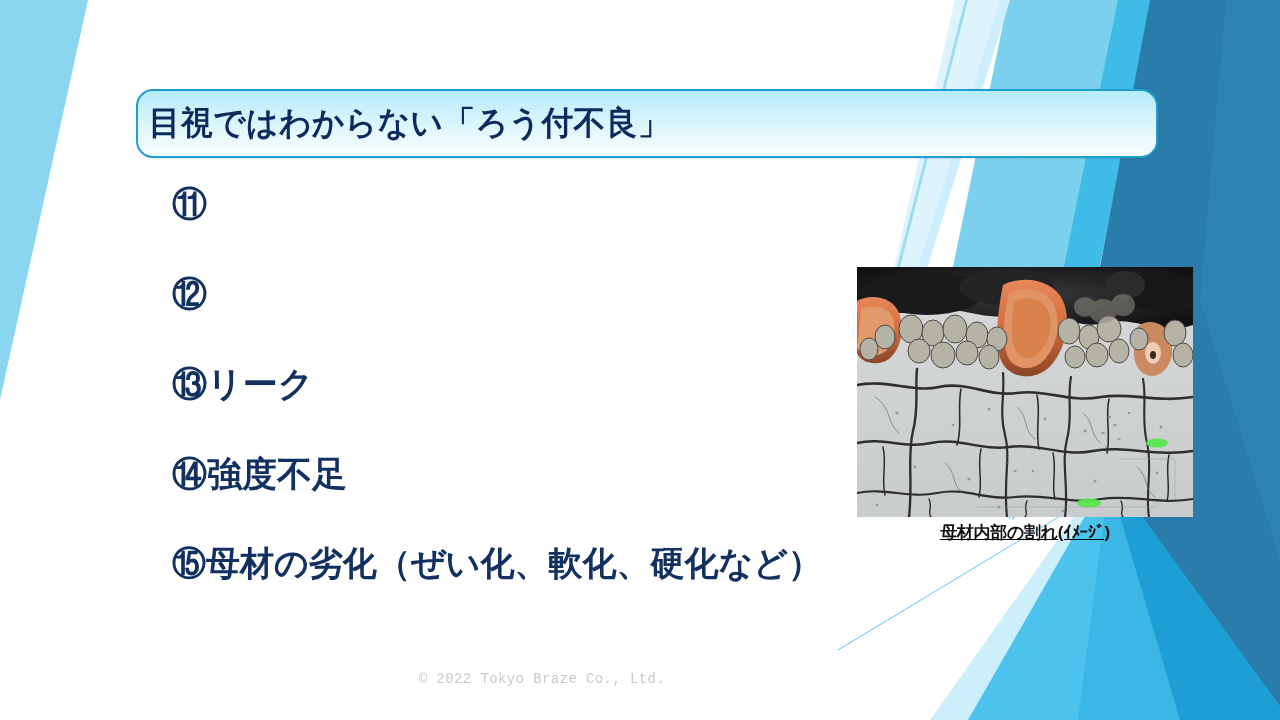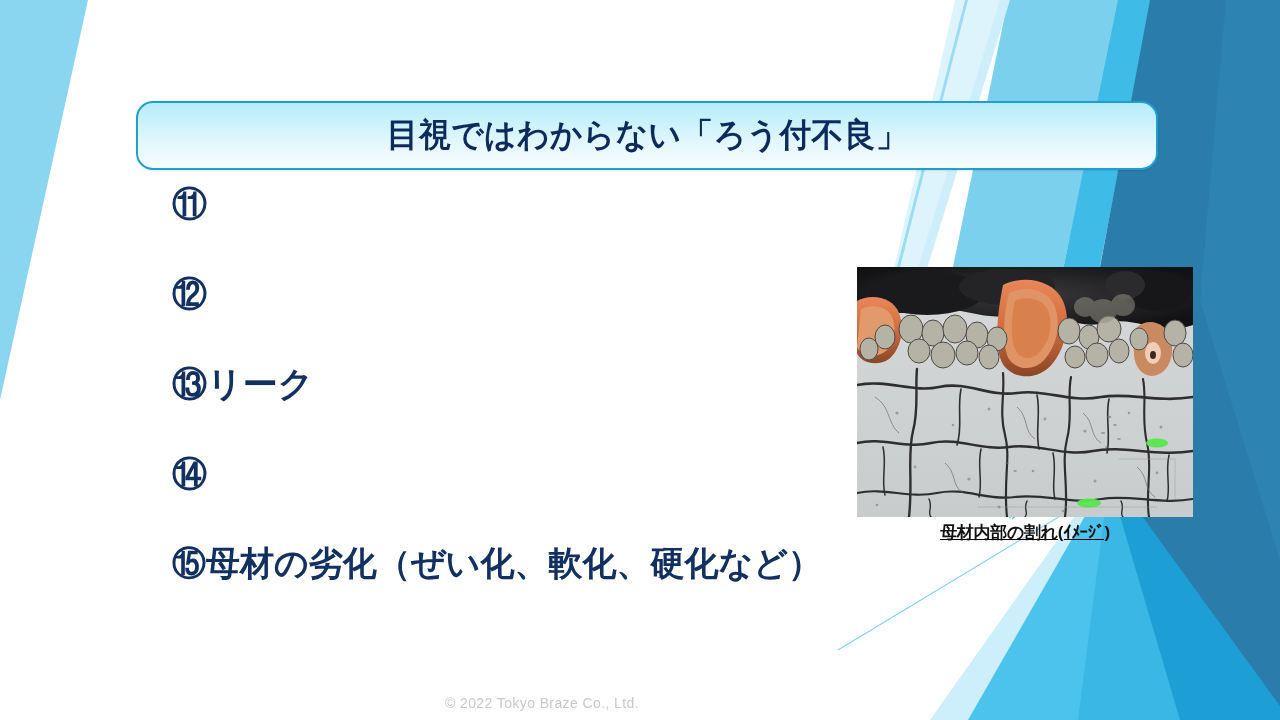--- a/index.html
+++ b/index.html
@@ -21,21 +21,21 @@
 
   
   .title-banner {
     position:absolute;
     left:136px; top:89px;
     width:1022px; height:69px;
     border:2.2px solid #1f9fcc;
     border-radius:17px;
     background:linear-gradient(180deg,#b6ecfa 0%,#cdf2fb 32%,#e6f8fd 66%,#f7fdff 100%);
     box-shadow:0 1px 2px rgba(0,0,0,0.10);
-    display:flex; align-items:center; justify-content:center;margin-top:12px;
+    display:flex; align-items:center; 
   }
   .title-text {
     font-size:33px;
     font-weight:700;
     color:#0d2a5c;
     letter-spacing:0.5px;
     white-space:nowrap;
     transform:scaleX(0.96);
   }
 
@@ -67,26 +67,27 @@
     font-size:17px;
     font-weight:700;
     color:#111111;
     white-space:nowrap;
     letter-spacing:-0.3px;
   }
 
   
   .footer {
     position:absolute;
-    left:0; top:695px;
+    left:0; top:671px;
     width:1084px;
     text-align:center;
     font-size:14px;
     color:#c9c9c9;
     letter-spacing:0.4px;
+    font-family:Liberation Mono, monospace;
   }
 </style>
 </head>
 <body>
 
 <div id="slide">
 
   <svg id="bg-deco" viewBox="0 0 1280 720" preserveAspectRatio="none">
     <rect x="0" y="0" width="1280" height="720" fill="#ffffff"></rect>
 
@@ -124,20 +125,21 @@
       <span class="marker">⑫</span>
     </div>
 
     <div class="bullet-item">
       <span class="marker">⑬</span>
       <span class="label">リーク</span>
     </div>
 
     <div class="bullet-item">
       <span class="marker">⑭</span>
+      <span class="label">強度不足</span>
     </div>
 
     <div class="bullet-item wide">
       <span class="marker">⑮</span>
       <span class="label">母材の劣化（ぜい化、軟化、硬化など）</span>
     </div>
 
   </div>
 
   <div class="figure">

